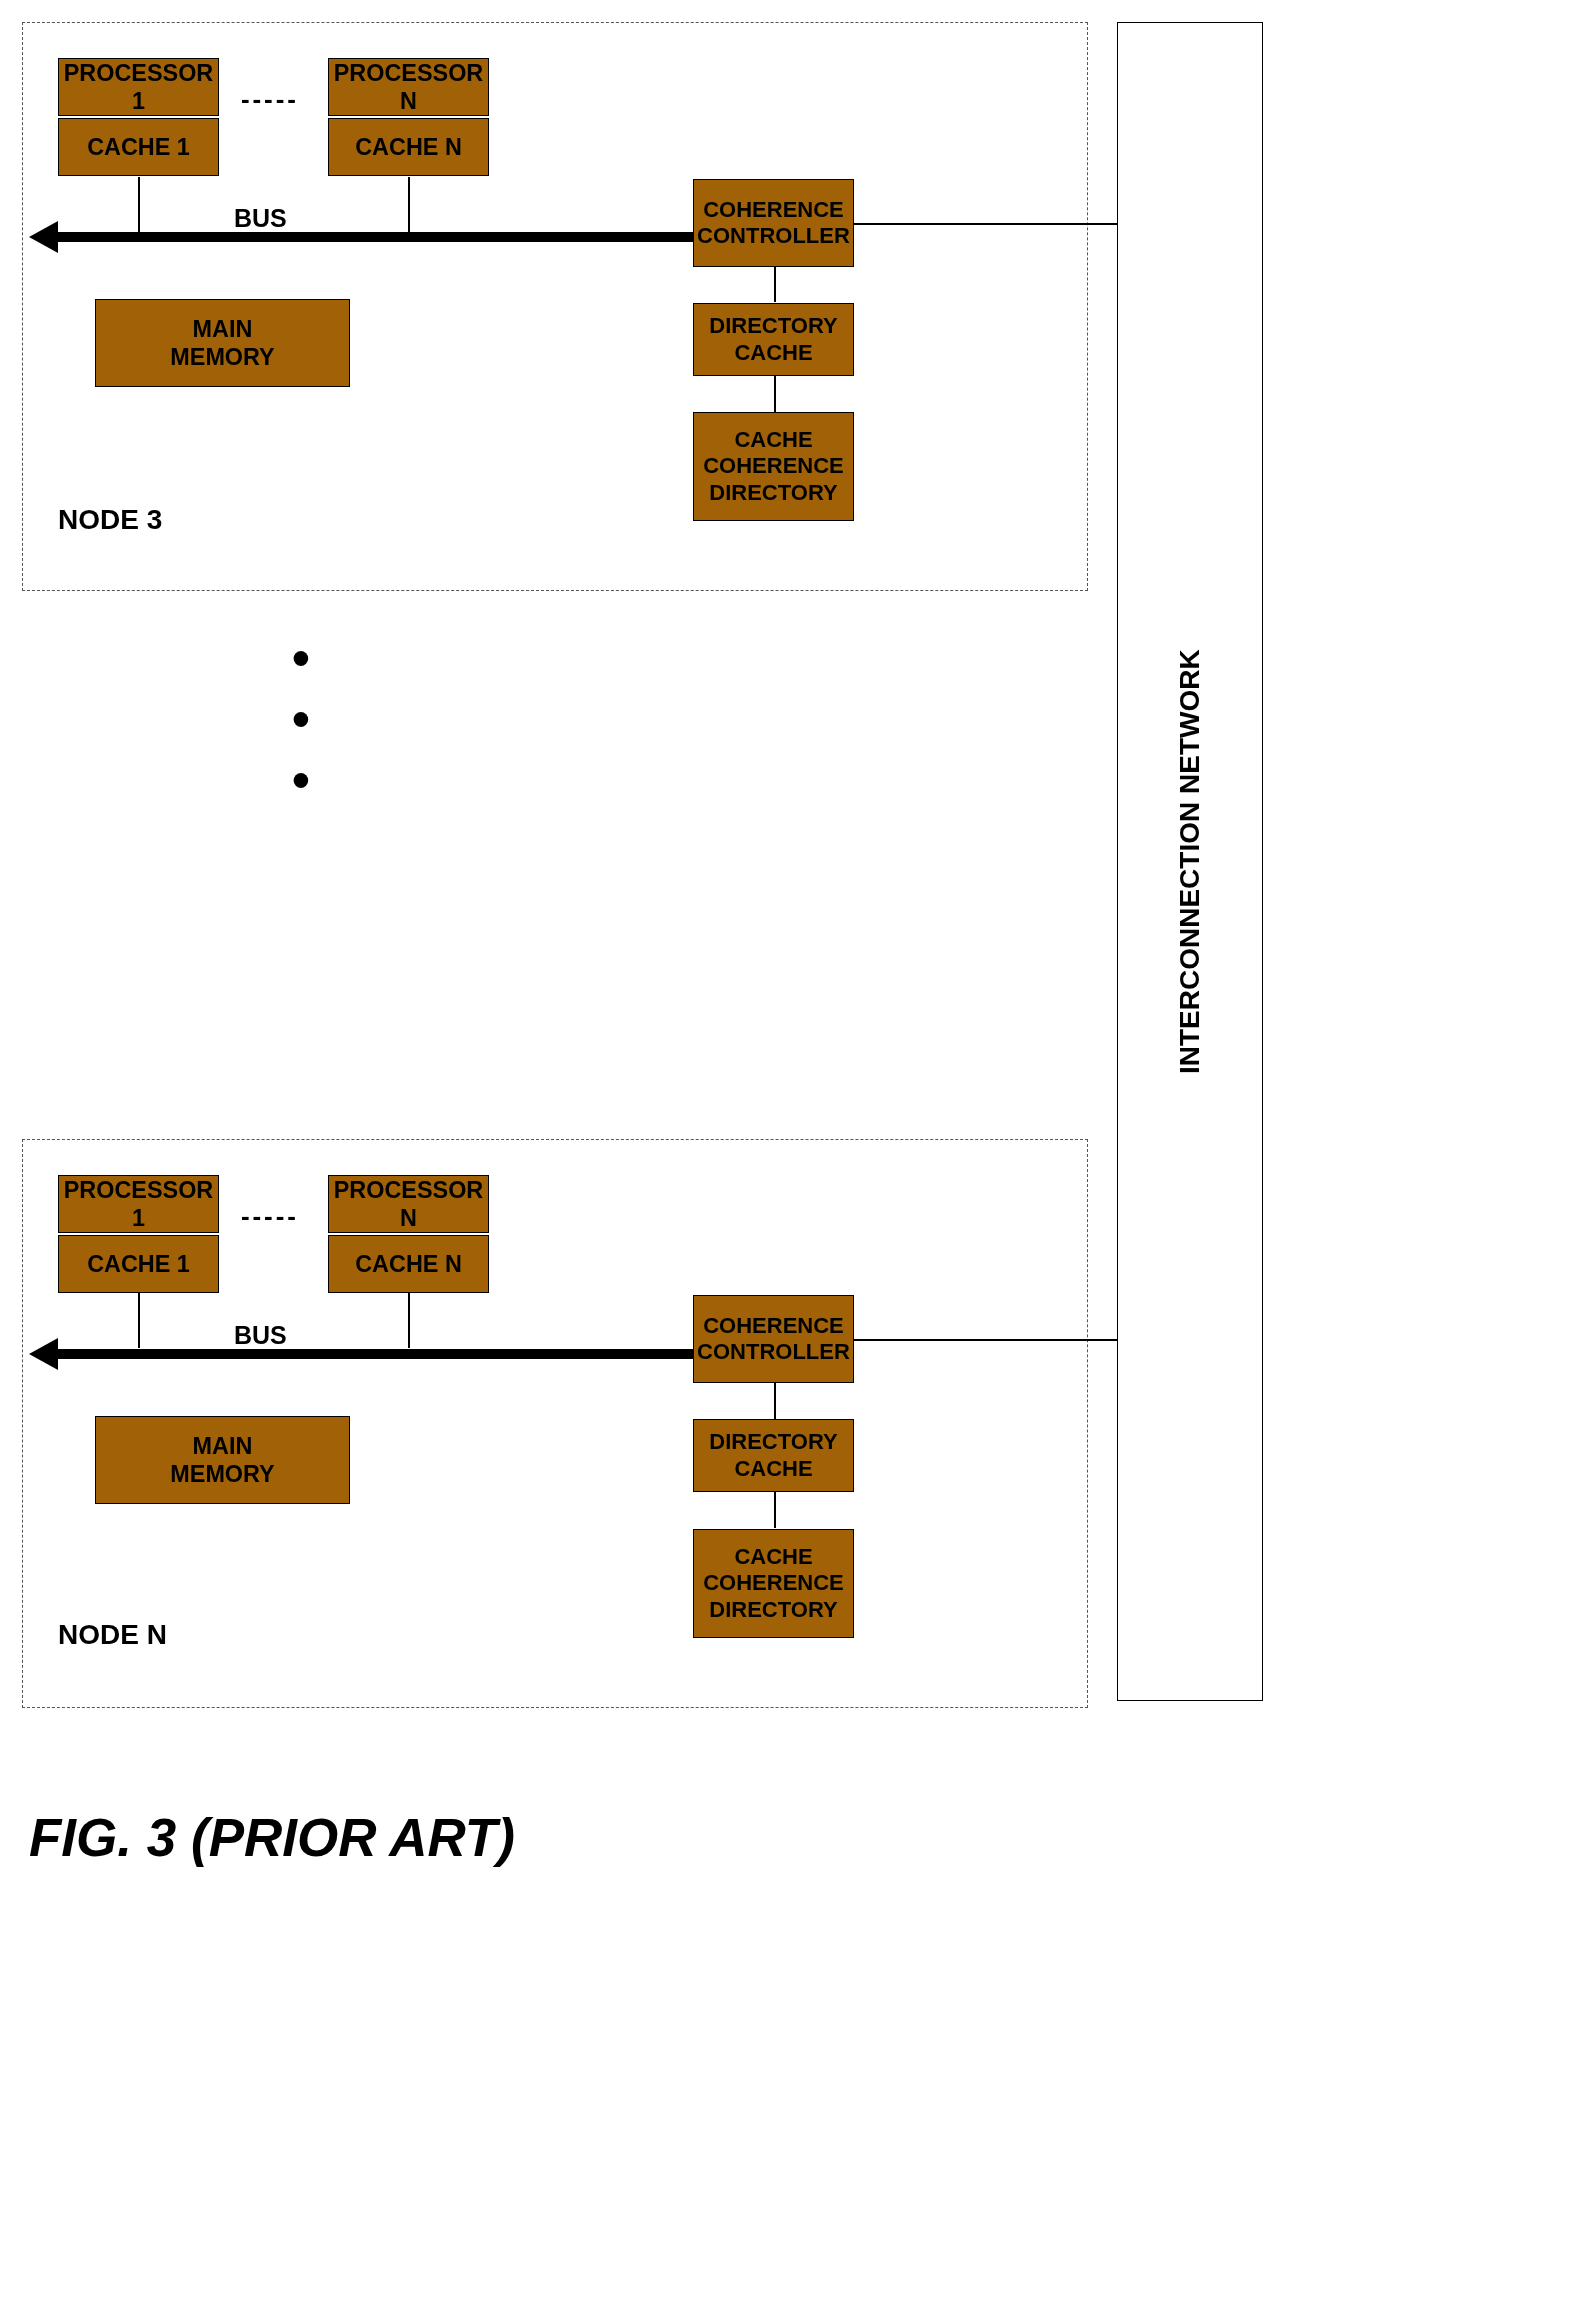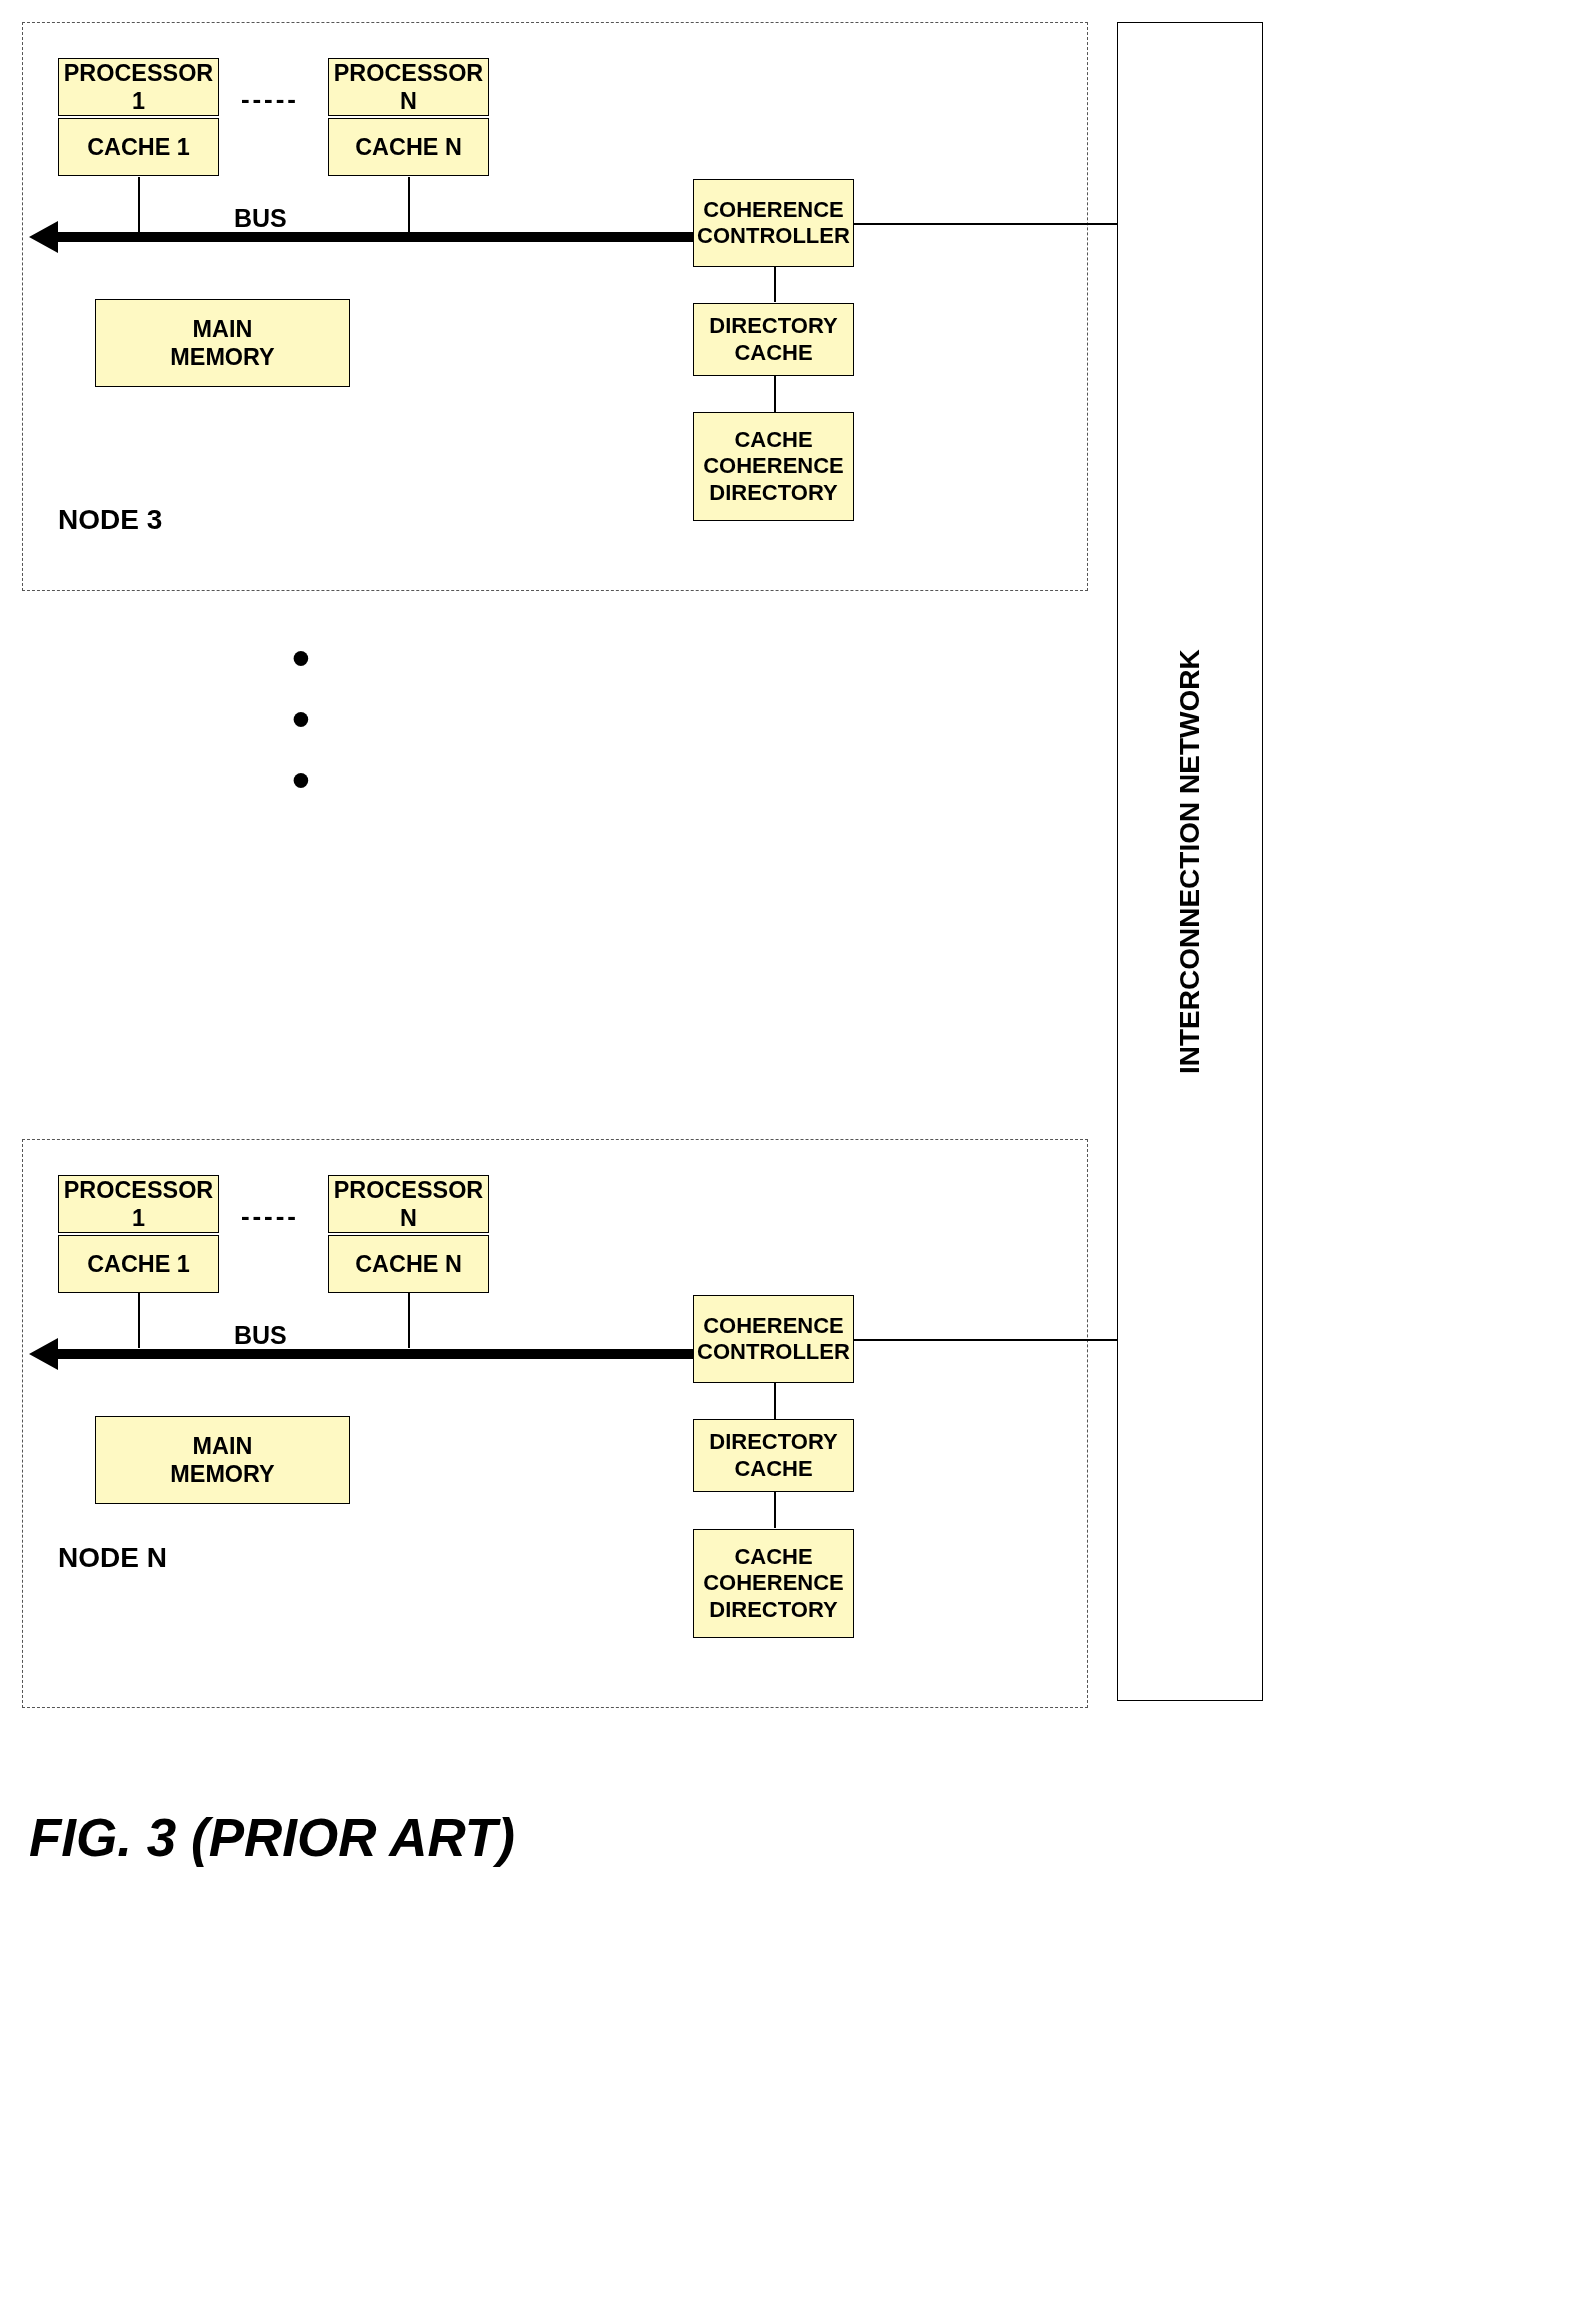--- a/index.html
+++ b/index.html
@@ -30,21 +30,21 @@
       top: 1139px;
       left: 22px;
       width: 1066px;
       height: 569px;
     }
 
     
     .comp-box {
       position: absolute;
       border: 1.5px solid #000;
-      background: #fef9c3;
+      background: #a16207;
       text-align: center;
       font-weight: bold;
       display: flex;
       align-items: center;
       justify-content: center;
     }
 
     .comp-box span {
       font-size: 23.4px;
       font-weight: bold;
@@ -233,21 +233,21 @@
 <div class="v-line" style="top:1492px; left:774px; height:36px;"></div>
 
 <div class="comp-box" style="top:1529px; left:693px; width:161px; height:109px;">
   <span style="font-size:22px;">CACHE<br>COHERENCE<br>DIRECTORY</span>
 </div>
 
 <div class="comp-box" style="top:1416px; left:95px; width:255px; height:88px;">
   <span style="font-size:23.4px;">MAIN<br>MEMORY</span>
 </div>
 
-<div class="node-label" style="top:1542px; left:58px;">NODE N</div>
+<div class="node-label" style="top:1619px; left:58px;">NODE N</div>
 
 <div class="interconnect-box" style="position:absolute; top:22px; left:1117px; width:146px; height:1679px; font-size:28px; writing-mode:vertical-rl; transform:rotate(180deg); border:1.5px solid #000; display:flex; align-items:center; justify-content:center; padding:14.6px;">
   <span>INTERCONNECTION NETWORK</span>
 </div>
 
 <div class="h-line" style="top:223px; left:854px; width:263px;"></div>
 
 <div class="h-line" style="top:1339px; left:854px; width:263px;"></div>
 
 <div class="fig-caption" style="position:absolute; top:1766px; left:29px; font-size:53px;">FIG. 3 (PRIOR ART)</div>

